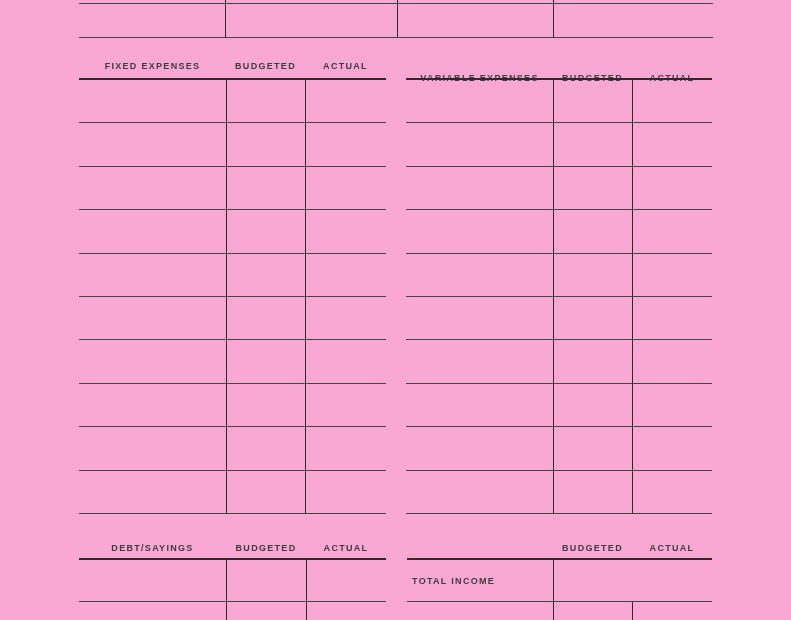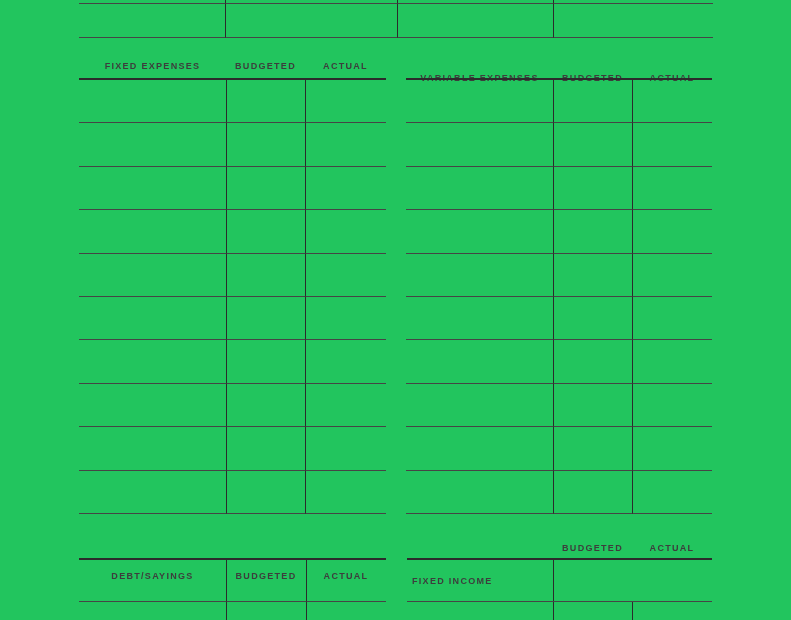--- a/index.html
+++ b/index.html
@@ -3,21 +3,21 @@
 <meta charset="utf-8">
 <style>
   * { box-sizing: border-box; margin: 0; padding: 0; }
   html, body { width: 791px; height: 620px; }
   body {
     position: relative;
     overflow: hidden;
     background: #ffffff;
     font-family: "Liberation Sans", sans-serif;
   }
-  .page { position: absolute; inset: 0; background: #22c55e; }
+  .page { position: absolute; inset: 0; background: #f9a8d4; }
 
   
   .tbl { position: absolute; display: grid; }
   .tbl.ruled { border-top: 2px solid #2b2b2b; }
   .tbl .cell { border-bottom: 1.5px solid #454545; }
   .tbl .vline { border-left: 1.5px solid #2b2b2b; }
 
   
   #top-table {
     left: 79px; top: -30px; width: 634px;
@@ -46,21 +46,21 @@
 
   
   .hdr {
     position: absolute; display: flex;
     color: #3d3d3d; font-size: 9px; font-weight: 700;
     letter-spacing: 1.3px; line-height: 12px; white-space: nowrap;
   }
   .hdr span { display: block; text-align: center; }
   #fixed-hdr    { left: 79px;  top: 60px; }
   #variable-hdr { left: 406px; top: 72px; }
-  #debt-hdr     { left: 79px;  top: 542px; margin-top: 28px; }
+  #debt-hdr     { left: 79px;  top: 542px; }
   #summary-hdr  { left: 553px; top: 542px; }
   #fixed-hdr span:nth-child(1),
   #debt-hdr  span:nth-child(1)     { width: 147px; }
   #fixed-hdr span:nth-child(2)     { width: 79px; }
   #fixed-hdr span:nth-child(3)     { width: 81px; }
   #variable-hdr span:nth-child(1)  { width: 147px; }
   #variable-hdr span:nth-child(2)  { width: 79px; }
   #variable-hdr span:nth-child(3)  { width: 80px; }
   #debt-hdr span:nth-child(2),
   #debt-hdr span:nth-child(3)      { width: 80px; }
@@ -190,21 +190,21 @@
       <div class="cell vline"></div>
       <div class="cell vline"></div>
     </div>
 
   <div id="summary-hdr" class="hdr">
     <span>BUDGETED</span>
     <span>ACTUAL</span>
   </div>
   <div id="summary-table">
     <div class="srow">
-      <div class="scell lbl">FIXED INCOME</div>
+      <div class="scell lbl">TOTAL INCOME</div>
       <div class="scell span2 vline"></div>
     </div>
     <div class="srow">
       <div class="scell lbl">FIXED EXPENSES</div>
       <div class="scell budg vline"></div>
       <div class="scell act vline"></div>
     </div>
   </div>
 
 </div>

